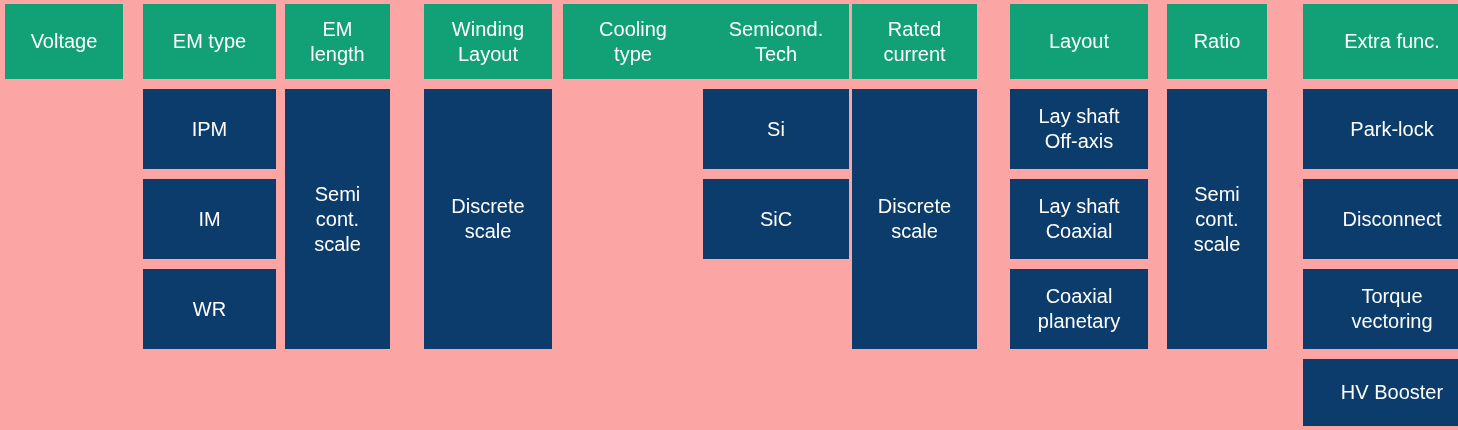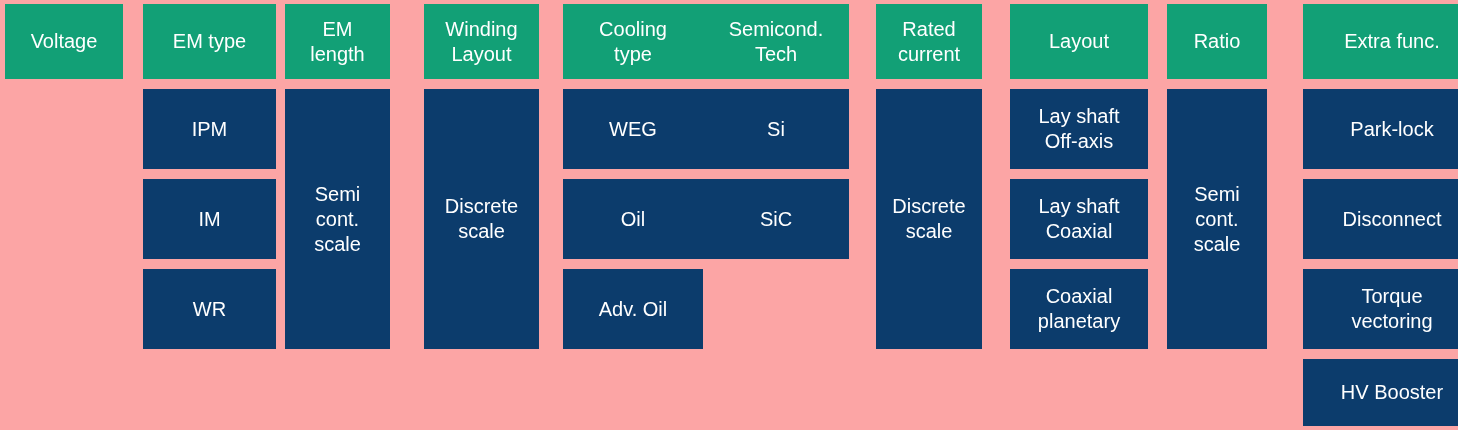--- a/index.html
+++ b/index.html
@@ -82,49 +82,44 @@
   <div class="col" style="left:285px;width:105px">
     <div class="hdr">EM
 length</div>
     <div class="items">
       <div class="item tall">Semi
 cont.
 scale</div>
     </div>
   </div>
 
-  <div class="col" style="left:424px;width:115px">
+  <div class="col" style="left:424px;width:128px">
     <div class="hdr">Winding
 Layout</div>
     <div class="items">
       <div class="item tall">Discrete
 scale</div>
     </div>
   </div>
 
   <div class="col" style="left:563px;width:140px">
     <div class="hdr">Cooling
 type</div>
-    <div class="items">
-      <div class="item">WEG</div>
-      <div class="item">Oil</div>
-      <div class="item">Adv. Oil</div>
-    </div>
   </div>
 
   <div class="col" style="left:703px;width:146px">
     <div class="hdr">Semicond.
 Tech</div>
     <div class="items">
       <div class="item">Si</div>
       <div class="item">SiC</div>
     </div>
   </div>
 
-  <div class="col" style="left:876px;width:106px">
+  <div class="col" style="left:852px;width:125px">
     <div class="hdr">Rated
 current</div>
     <div class="items">
       <div class="item tall">Discrete
 scale</div>
     </div>
   </div>
 
   <div class="col" style="left:1010px;width:138px">
     <div class="hdr">Layout</div>

